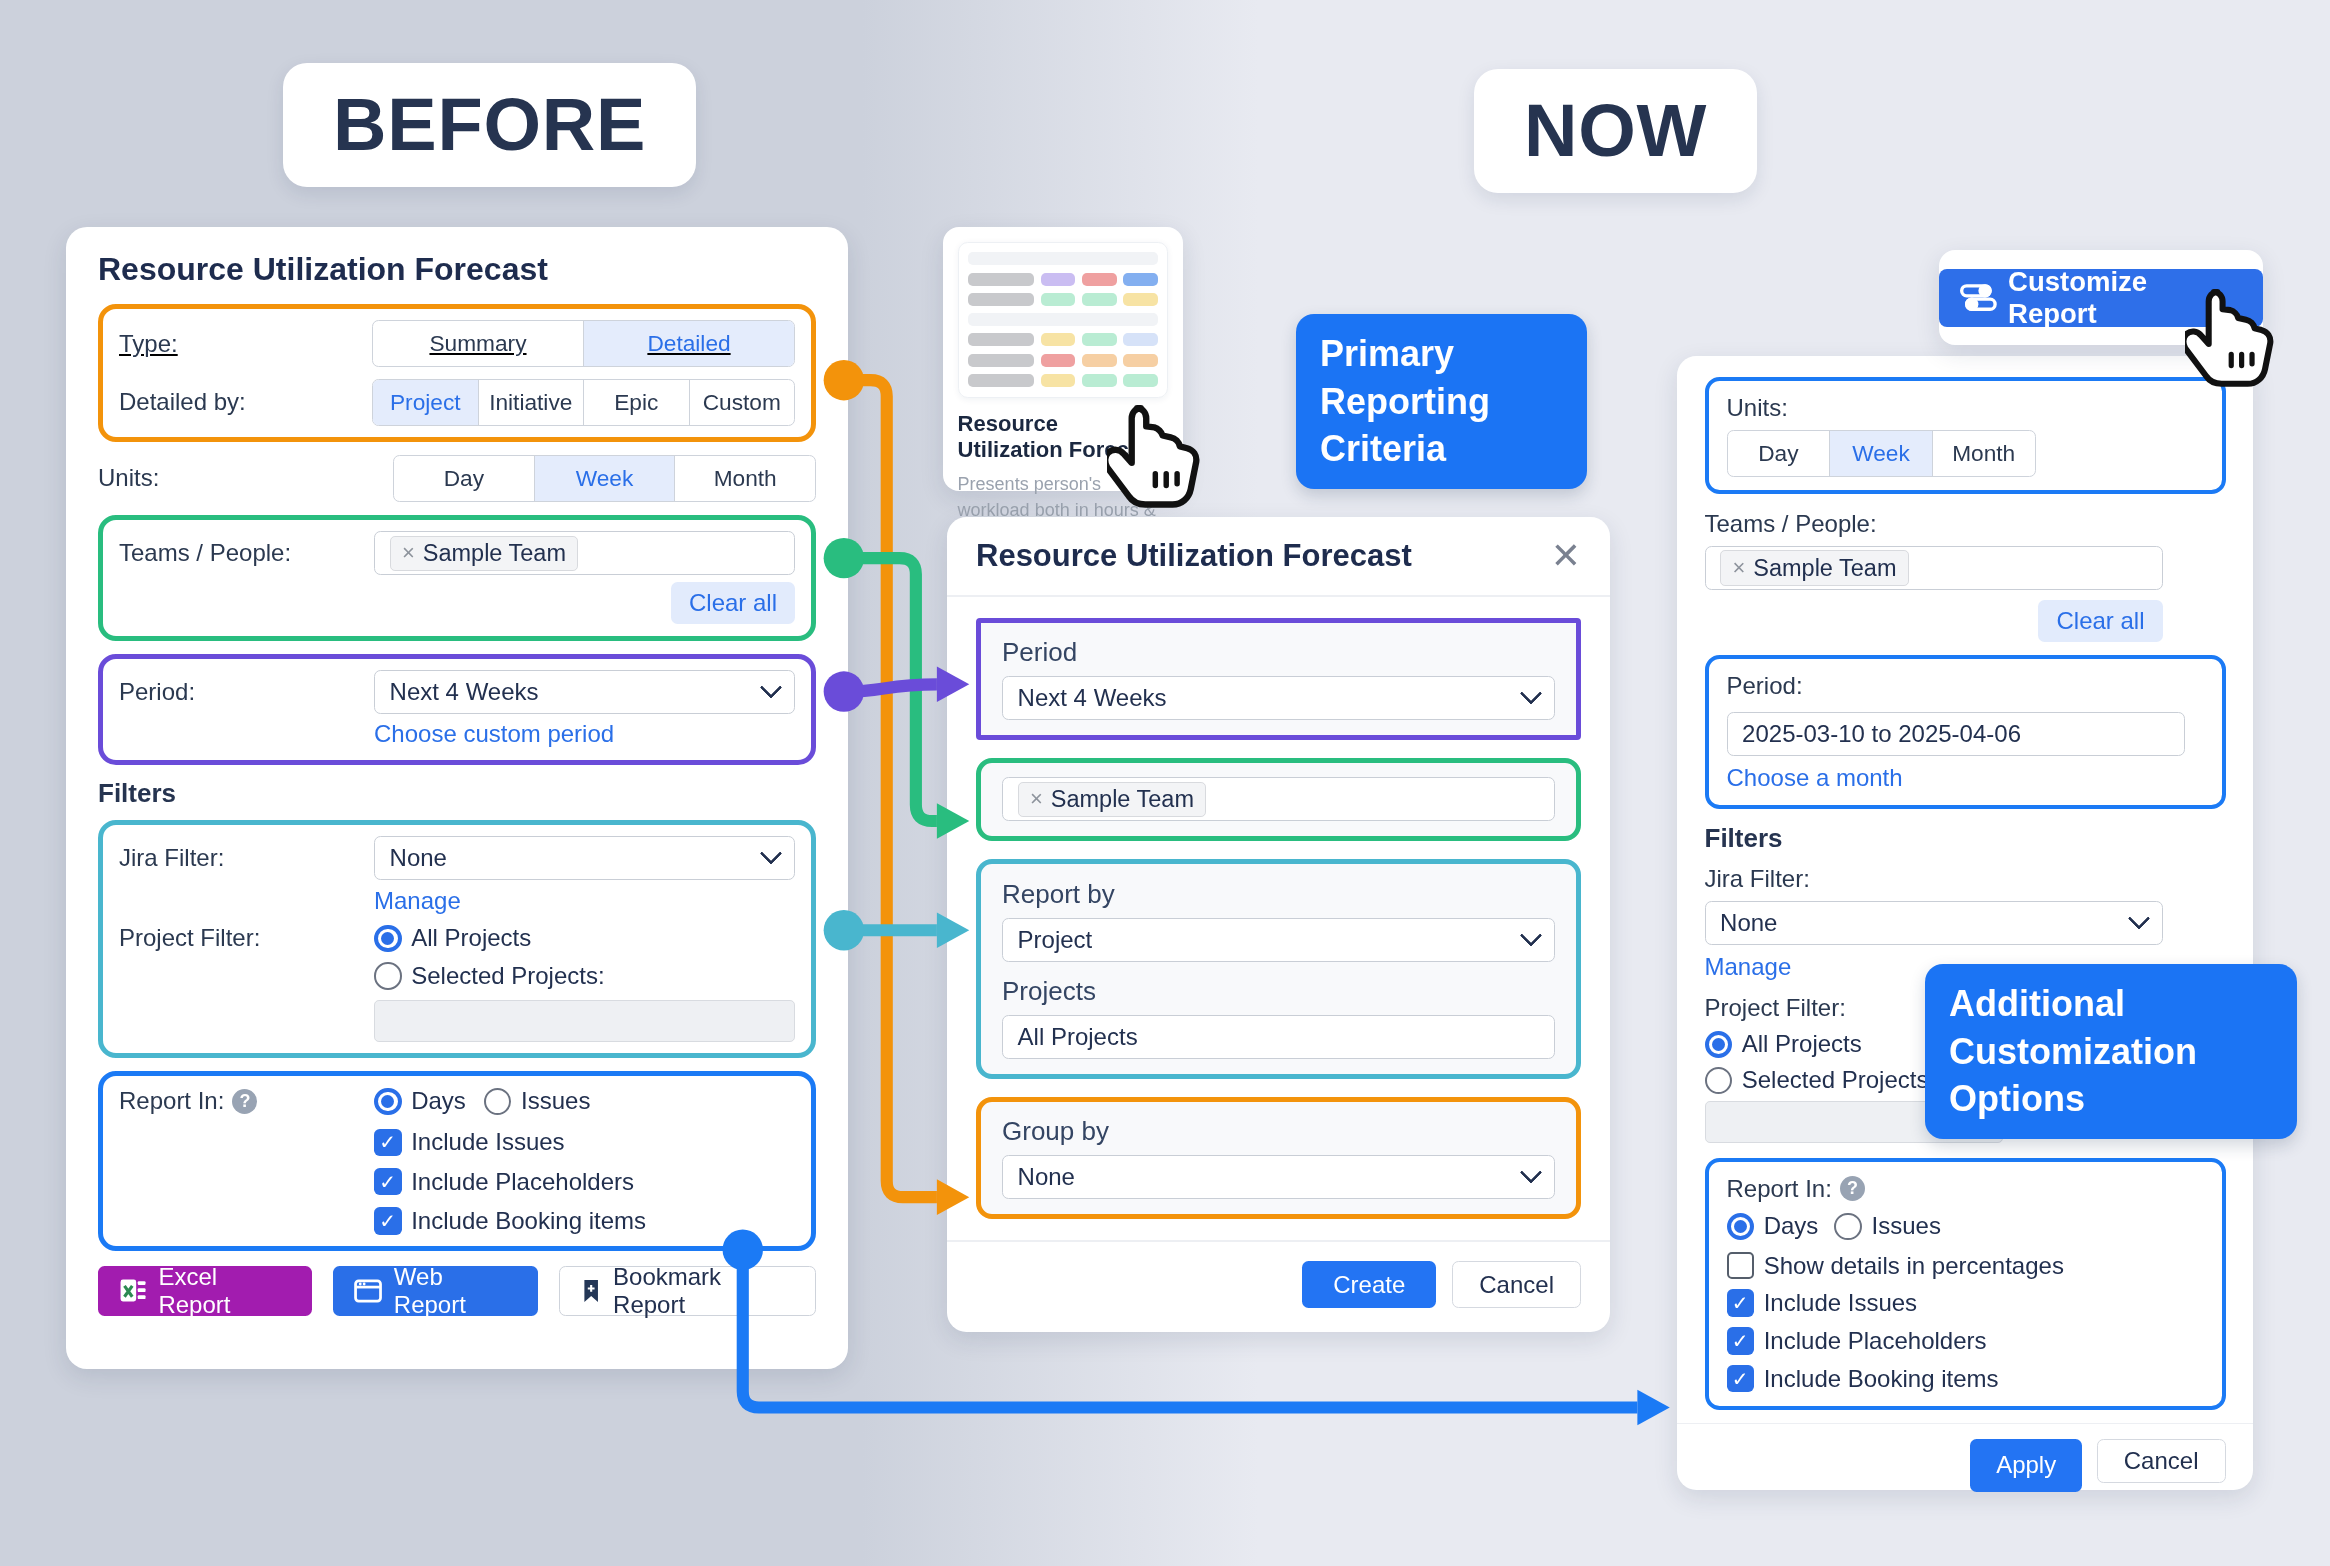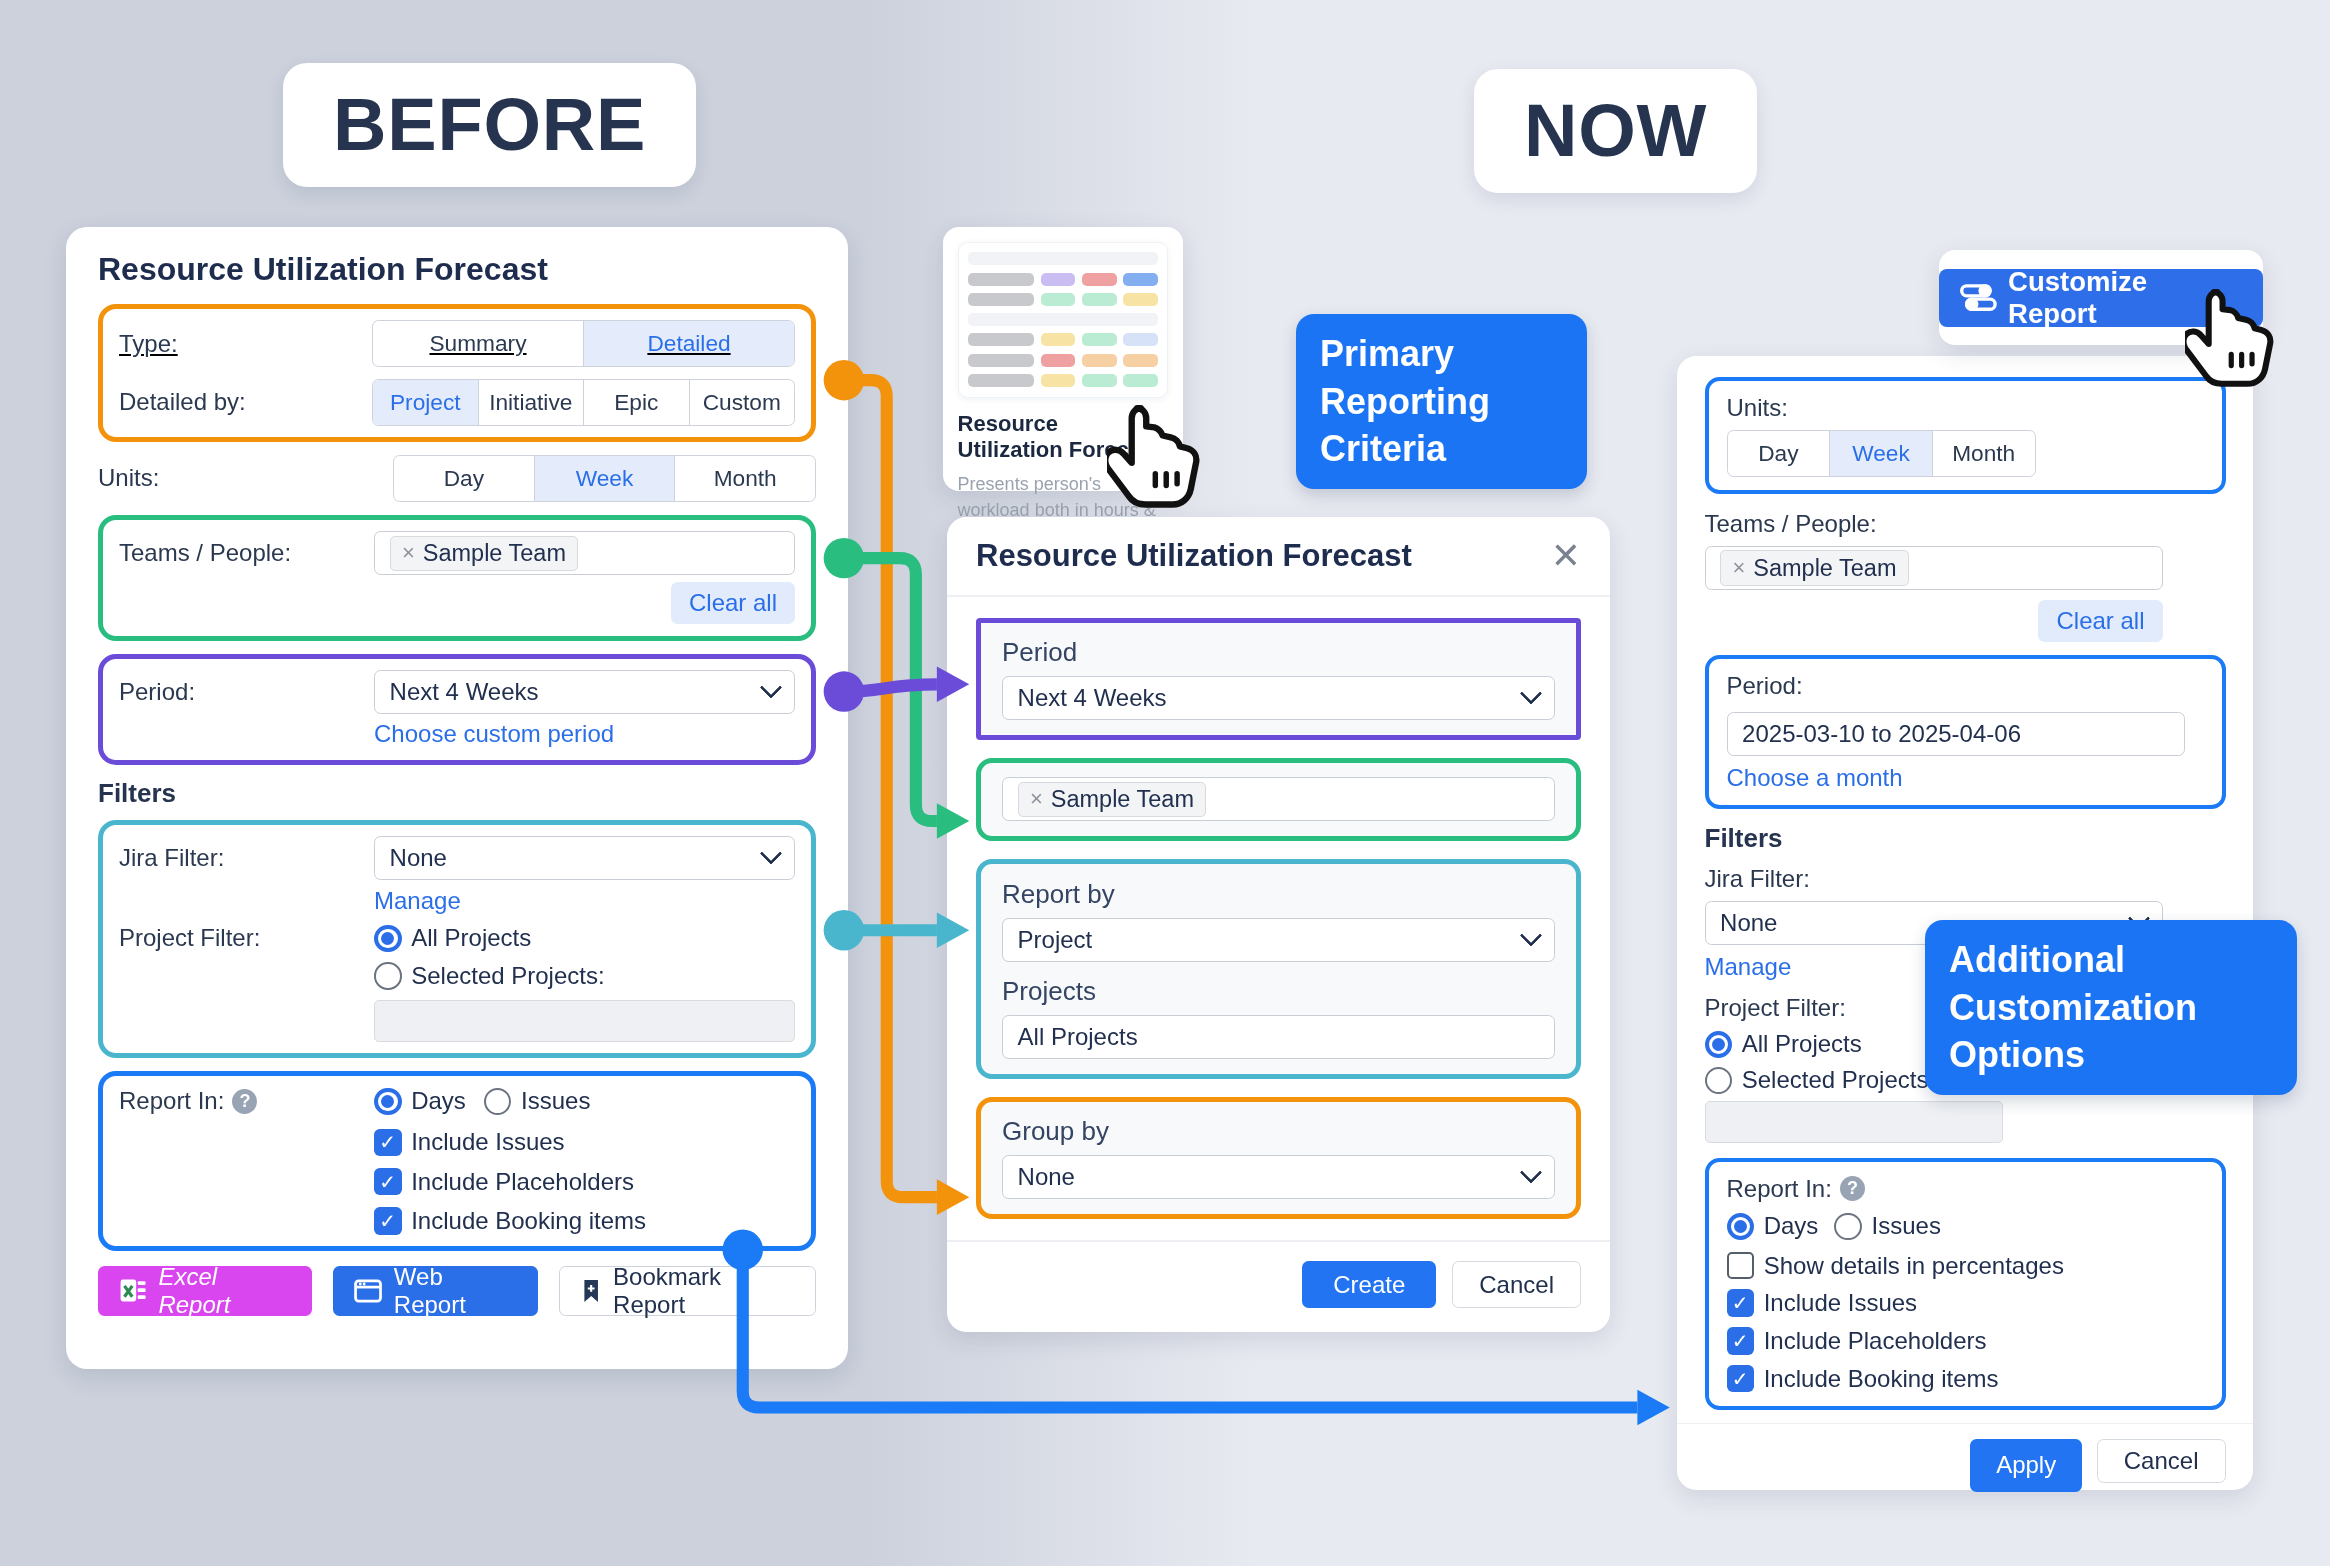--- a/index.html
+++ b/index.html
@@ -47,21 +47,21 @@
   .o-teal{border-color:#49b6ce;}
   .o-blue{border-color:#1b7af5;}
   .heading{font-size:26px;font-weight:700;color:#263450;}
   
   #before-card{left:66px;top:227px;width:782px;height:1142px;padding:24px 32px;box-sizing:border-box;}
   #before-card .title{font-size:32px;font-weight:600;color:#1e2c4e;margin-bottom:16px;}
   .mb{margin-bottom:13px;}
   .gap8{margin-top:6.5px;}
   .btn{display:inline-flex;align-items:center;gap:11.3px;height:50px;border-radius:6.5px;font-size:24px;
        padding:0 21px;cursor:pointer;box-sizing:border-box;}
-  .btn-green{background:#d946ef;color:#fff;font-style:italic;}
+  .btn-green{background:#a21caf;color:#fff;}
   .btn-blue{background:#2a6fe8;color:#fff;}
   .btn-white{background:#fff;color:#22304f;border:1.6px solid #ced3db;}
   .grayinput{background:#eef0f3;border:1.6px solid #d8dbe0;border-radius:4.9px;height:42px;box-sizing:border-box;}
   
   #thumb-card{left:943px;top:227px;width:240px;height:264px;border-radius:16px;padding:14.6px;box-sizing:border-box;}
   .mini{border:1.6px solid #edf0f4;border-radius:9.7px;padding:9.7px;box-shadow:0 1.6px 6.5px rgba(23,43,77,.06);}
   .mini .mrow{display:flex;gap:6.5px;margin-bottom:7.3px;}
   .mini .mrow:last-child{margin-bottom:0;}
   .pill{height:13px;border-radius:4.9px;flex:1;}
   .pill.w{flex:1.9;}
@@ -455,21 +455,21 @@
       </div>
     </div>
 
     <div class="hr" style="margin:0 -27.5px 14.6px -27.5px;"></div>
     <div style="display:flex;justify-content:flex-end;gap:14.6px;">
       <span class="btn-primary" style="height:53px;padding:0 26px;">Apply</span>
       <span class="btn-cancel" style="height:44px;">Cancel</span>
     </div>
   </div>
 
-  <div class="blue-chip" style="left:1925px;top:920px;width:324px;">Additional Customization Options</div>
+  <div class="blue-chip" style="left:1925px;top:964px;width:324px;">Additional Customization Options</div>
 
   <svg id="arrows" width="2330" height="1566" viewBox="0 0 2880 1936">
 
     <path d="M 1047 470 H 1076 Q 1096 470 1096 490 V 1460 Q 1096 1480 1116 1480 H 1158" stroke="#f3930b" stroke-width="15" fill="none"></path>
     <polygon points="1158,1458 1198,1480 1158,1502" fill="#f3930b"></polygon>
     <circle cx="1043" cy="470" r="25" fill="#f3930b"></circle>
 
     <path d="M 1047 690 H 1112 Q 1132 690 1132 710 V 995 Q 1132 1015 1152 1015 H 1158" stroke="#29bd7f" stroke-width="15" fill="none"></path>
     <polygon points="1158,993 1198,1015 1158,1037" fill="#29bd7f"></polygon>
     <circle cx="1043" cy="690" r="25" fill="#29bd7f"></circle>

